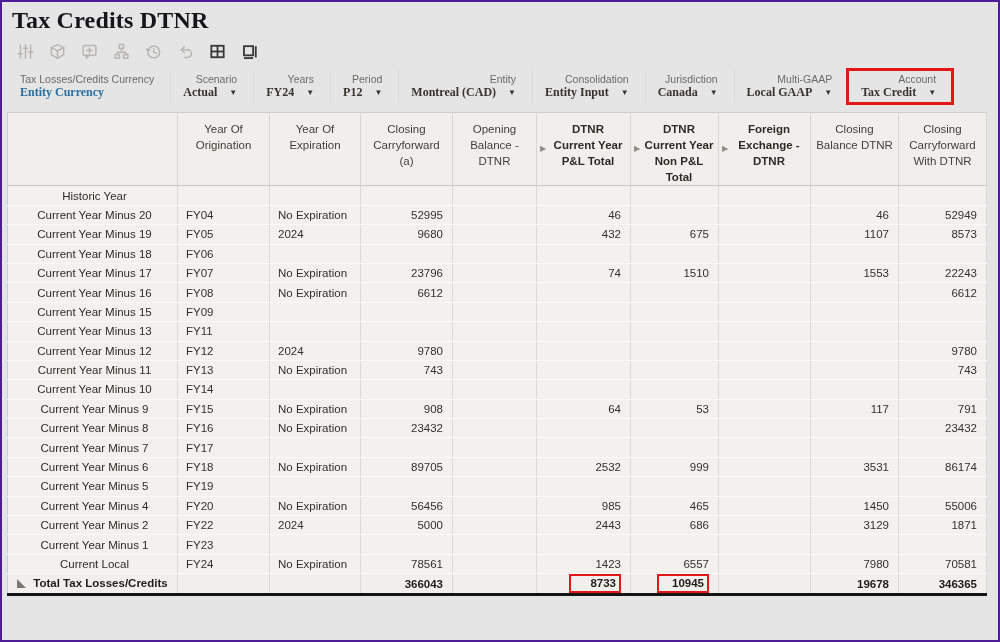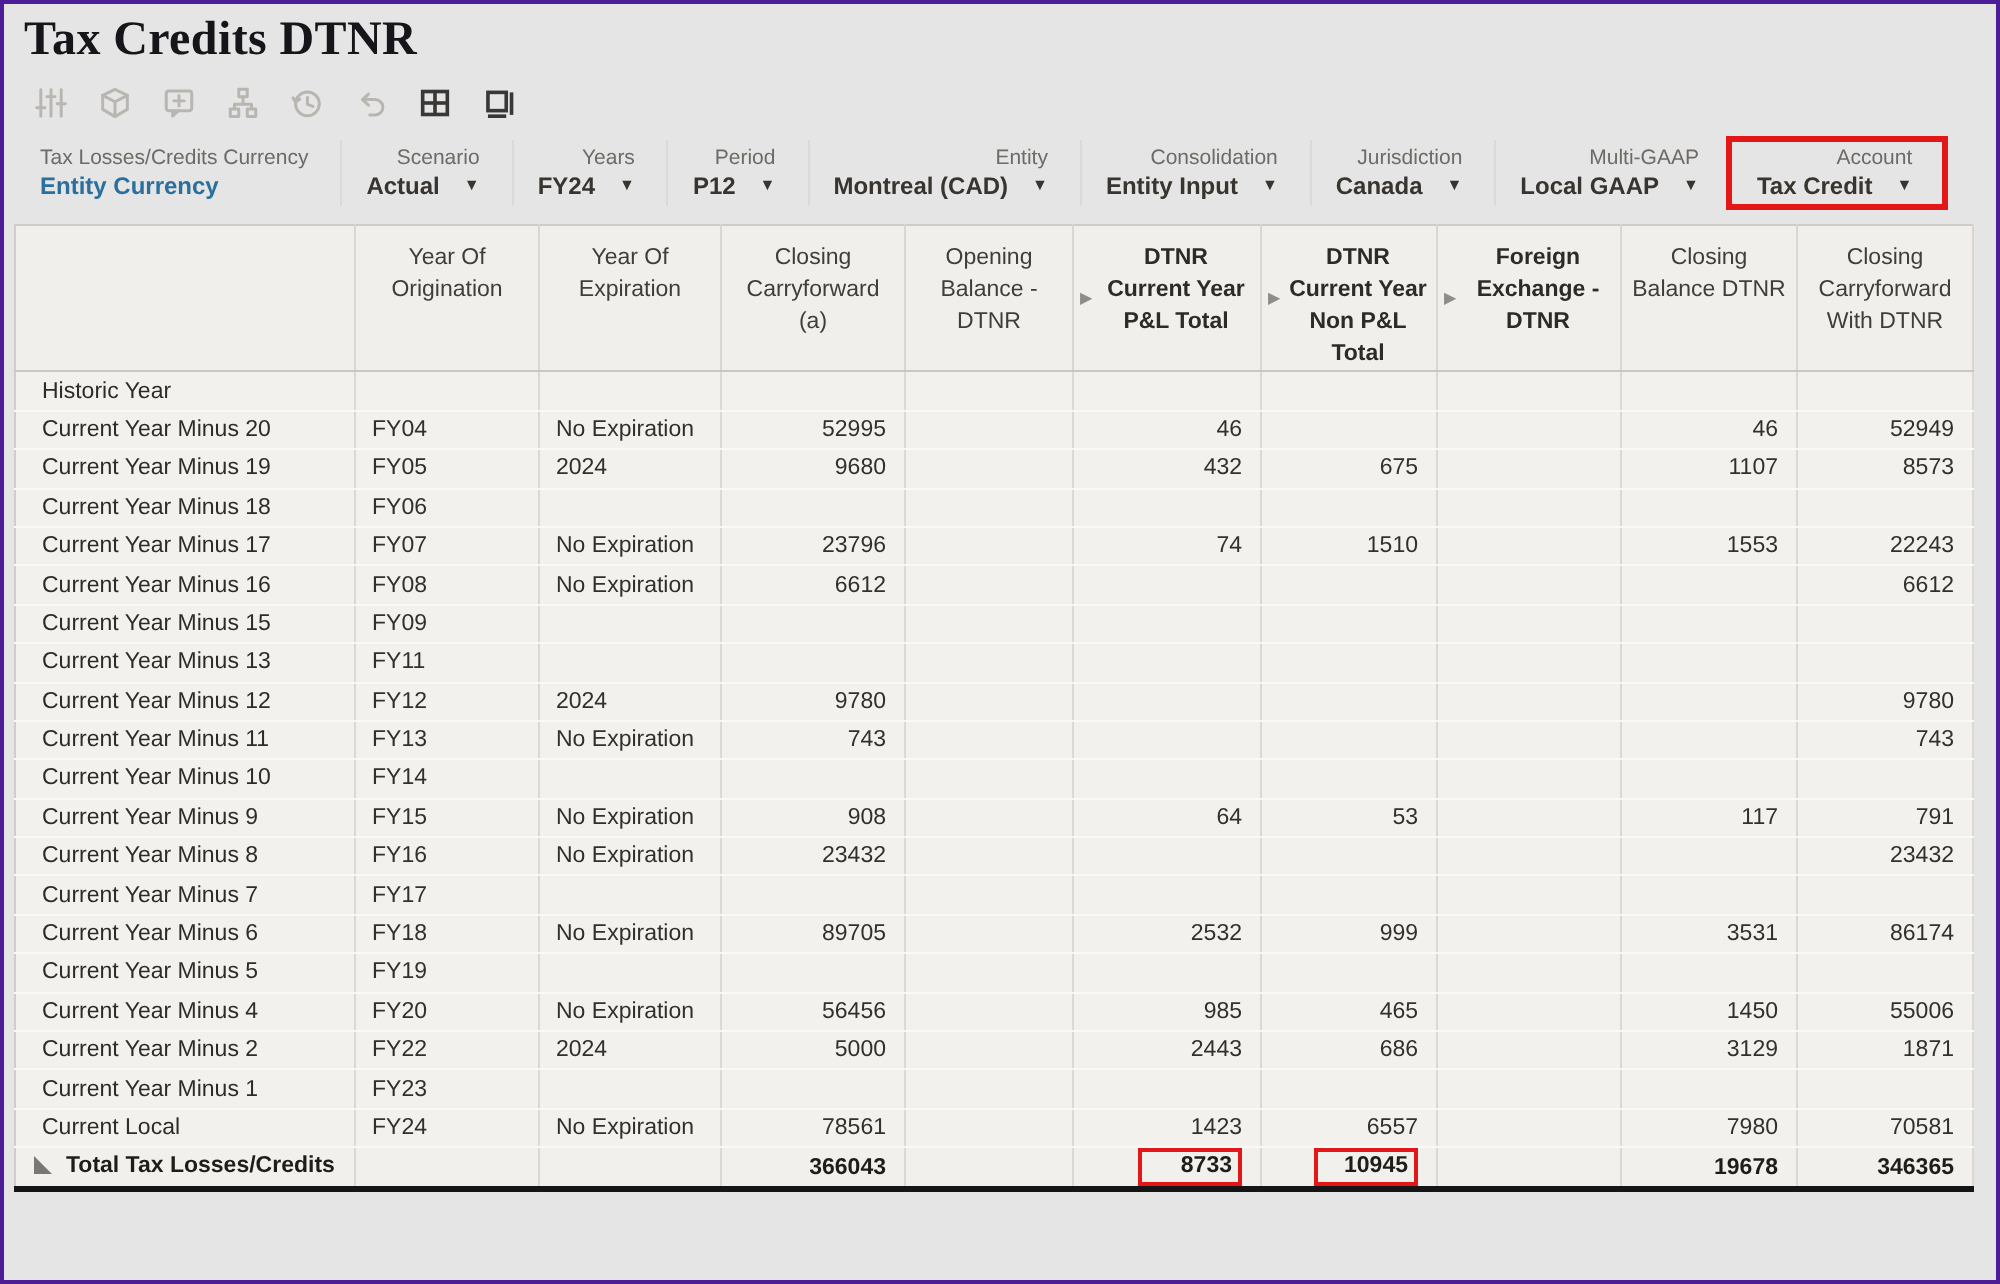--- a/index.html
+++ b/index.html
@@ -17,38 +17,38 @@
   .tb-icon svg { width:17px; height:17px; }
   .tb-icon.disabled { color:#b9b6b2; }
   .tb-icon.enabled { color:#3a3836; }
   .tb-icon.enabled { cursor:pointer; }
 
   
   .pov { display:flex; align-items:stretch; padding:4px 0 7px 6px; height:44px;text-align:right; }
   .pov-seg { display:flex; flex-direction:column; justify-content:center; padding:1px 16px 1px 12px; border-left:1px solid #dcd9d6; position:relative; }
   .pov-seg:first-child { border-left:none; }
   .pov-label { font-size:10.5px; color:#6e6a66; line-height:1.2; white-space:nowrap; }
-  .pov-value-row { display:flex; align-items:center; margin-top:0; cursor:pointer; }
+  .pov-value-row { display:flex; align-items:center; margin-top:0; cursor:pointer;font-family:Liberation Serif, serif; }
   .pov-value { font-size:12px; font-weight:700; color:#38342f; white-space:nowrap; }
   .pov-value.link { color:#2a6f9e; cursor:pointer; }
   .pov-caret { font-size:8px; color:#38342f; margin-left:12px; line-height:1; }
   .pov-seg.highlighted { outline:3px solid #e31717; outline-offset:-1px;padding-left:12px; }
 
   
   .grid-wrap { margin:2px 8px 0 5px; position:relative; }
   table.grid { border-collapse:collapse; table-layout:fixed; width:979px;
                border-top:1px solid #cfccc9; border-left:1px solid #cfccc9; border-right:1px solid #bdbab6; }
   .grid th, .grid td { font-size:11.5px; color:#33302c; overflow:hidden; white-space:nowrap; }
   .grid th { height:73px; vertical-align:top; padding:8px 4px 0 4px; background:#f1efec;
              border-right:1px solid #d8d5d2; border-bottom:1px solid #c9c6c3;
              font-weight:400; text-align:center; line-height:1.4; position:relative; white-space:normal; color:#413e3a; }
   .grid th.bold { font-weight:700; color:#2e2b27; padding-left:13px; }
   .grid th .expand-arrow { position:absolute; left:3px; top:50%; transform:translateY(-50%); font-size:8px; color:#908d89; cursor:pointer; }
   .grid td { height:19.4px; background:#f3f1ee; border-right:1px solid #dbd8d5; border-bottom:1px solid #faf9f7; padding:0 9px 0 6px; }
-  .grid td.rowlabel { padding-left:13px; text-align:left; color:#2f2c28; }
+  .grid td.rowlabel { padding-left:13px; text-align:center; color:#2f2c28; }
   .grid td.lefty { text-align:left; padding-left:8px; }
   .grid td.num { text-align:right; }
   .grid tr.total td { font-weight:700; color:#1f1d1a; background:#f2f0ed; border-top:1px solid #a9a6a2; border-bottom:3px solid #151515; height:21px; }
   .grid tr.total td.rowlabel { padding-left:9px; }
   .total-tri { display:inline-block; margin-right:7px; vertical-align:-1px; }
   .redbox { display:inline-block; border:2px solid #e31717; padding:0 3px 0 12px; min-width:52px; text-align:right; line-height:15px; }
 </style>
 </head>
 <body>
 

